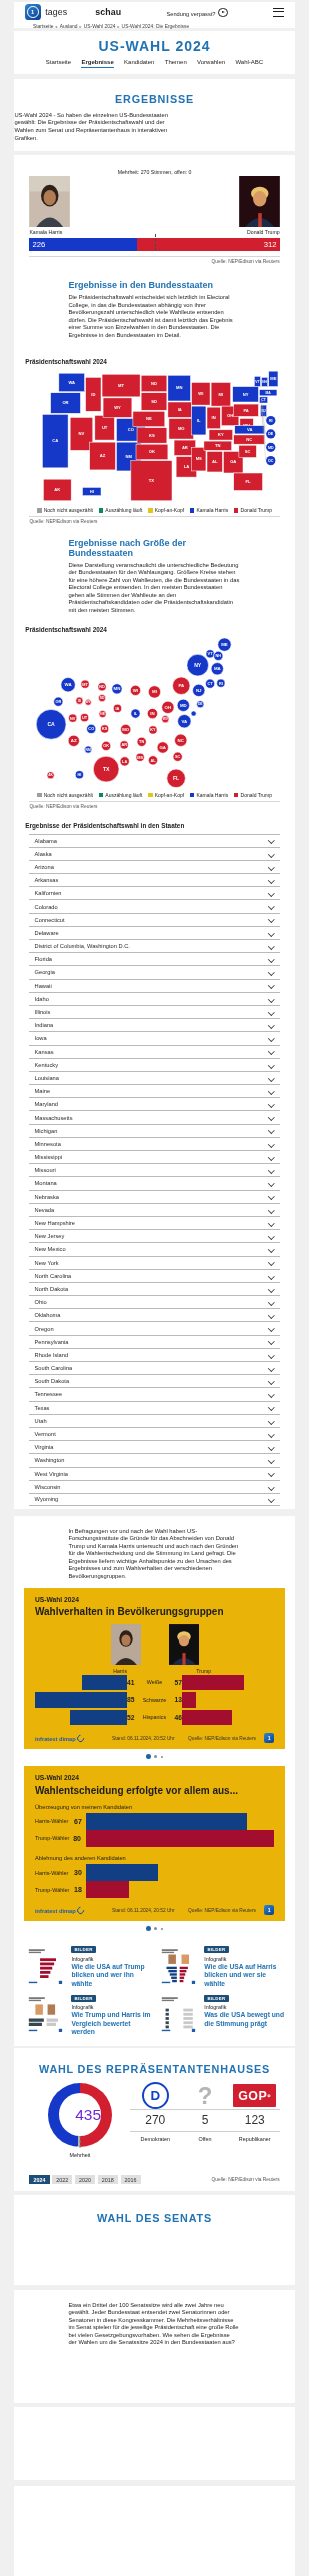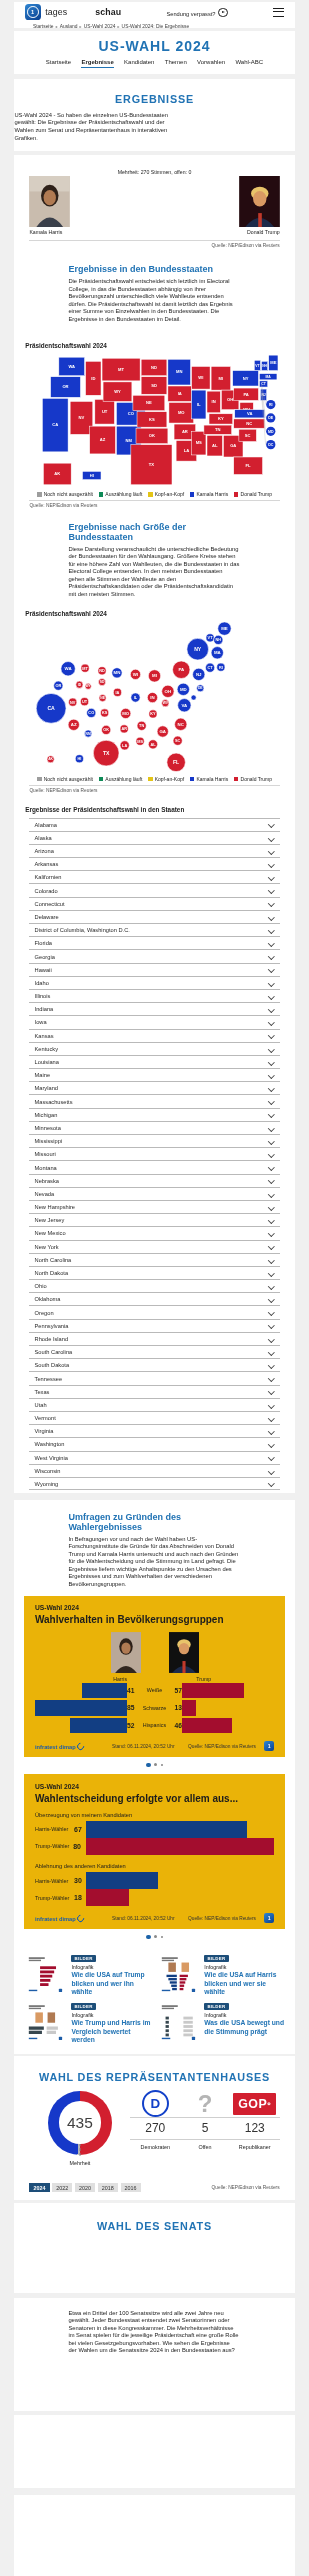--- a/index.html
+++ b/index.html
@@ -99,21 +99,21 @@
   .badge{display:inline-block;background:#1d4e79;color:#fff;font-size:4.4px;font-weight:bold;
          padding:1px 3.1px;border-radius:1px;letter-spacing:0.3px;}
   .t-kicker{font-size:5.4px;margin-top:2.1px;}
   .t-title{color:#2173b4;font-size:6.7px;font-weight:bold;line-height:1.25;margin-top:1.5px;}
   
   .house{padding:15.5px 0 7.2px;}
   .house-flex{display:flex;margin:7.2px 15px 0;}
   .donut-wrap{width:101px;text-align:center;}
   .donut{width:64px;height:64px;border-radius:50%;margin:0 auto;position:relative;}
   .donut .hole{position:absolute;left:10.8px;top:10.8px;right:10.8px;bottom:10.8px;background:#fff;border-radius:50%;
-        display:flex;align-items:center;justify-content:center;font-size:15.5px;color:#404040;}
+        display:flex;align-items:center;justify-content:flex-end;font-size:15.5px;color:#6d28d9;}
   .donut .mtick{position:absolute;left:50%;bottom:-1px;width:1px;height:12.4px;
         border-left:1px dashed #888;transform:translateX(-0.5px);}
   .maj-lbl{font-size:5.4px;margin-top:5.2px;}
   .party-cols{flex:1;display:flex;}
   .pcol{flex:1;text-align:center;}
   .pcol .icon{height:26px;display:flex;align-items:center;justify-content:center;}
   .pcol .num{font-size:12px;color:#333;padding:3.6px 0;border-top:0.5px solid #cfcfcf;border-bottom:0.5px solid #cfcfcf;}
   .pcol .plabel{font-size:5.4px;margin-top:4.1px;}
   .dem-logo{width:23px;height:23px;border-radius:50%;border:2.6px solid #1341c9;display:flex;align-items:center;
             justify-content:center;color:#1341c9;font-weight:bold;font-size:13.4px;}
@@ -181,20 +181,25 @@
         <ellipse cx="40" cy="34" rx="17" ry="13" fill="#e8c46a"></ellipse>
         <ellipse cx="40" cy="44" rx="13" ry="15" fill="#d99a63"></ellipse>
         <path d="M12 99 Q40 64 68 99 Z" fill="#1c2a4a"></path>
         <rect x="37" y="72" width="7" height="27" fill="#c0392b"></rect>
       </svg>
     </div>
     <div class="name-row">
       <span>Kamala Harris</span>
       <span>Donald Trump</span>
     </div>
+    <div class="evbar">
+      <div class="b left" id="ev-harris" style="flex-grow: 226; background: rgb(22, 56, 201);">226</div>
+      <div class="b right" id="ev-trump" style="flex-grow: 312; background: rgb(210, 31, 47);">312</div>
+      <div class="maj-line"></div>
+    </div>
     <div class="hairline" style="margin-top:4.1px"></div>
     <div class="quelle quelle-row-r">Quelle: NEP/Edison via Reuters</div>
 
     <div class="art" style="margin-top:16.5px">
       <h3 class="art-h3">Ergebnisse in den Bundesstaaten</h3>
       <p class="art-p">Die Präsidentschaftswahl entscheidet sich letztlich im Electoral College, in das die Bundesstaaten abhängig von ihrer Bevölkerungszahl unterschiedlich viele Wahlleute entsenden dürfen. Die Präsidentschaftswahl ist damit letztlich das Ergebnis einer Summe von Einzelwahlen in den Bundesstaaten. Die Ergebnisse in den Bundesstaaten im Detail.</p>
     </div>
 
     <div class="fig-label" style="margin-top:18.5px">Präsidentschaftswahl 2024</div>
     <div class="map-wrap">
@@ -847,21 +852,20 @@
         <div class="acc-row">
           <span class="lbl">Wyoming</span>
           <span class="chev"></span>
         </div>
       </div>
   </div>
   <div class="gap" style="height:7.2px"></div>
 
   <div class="col" style="padding:11.3px 0 9.3px">
     <div class="art">
-      <h3 class="art-h3">Umfragen zu Gründen des Wahlergebnisses</h3>
       <p class="art-p">In Befragungen vor und nach der Wahl haben US-Forschungsinstitute die Gründe für das Abschneiden von Donald Trump und Kamala Harris untersucht und auch nach den Gründen für die Wahlentscheidung und die Stimmung im Land gefragt. Die Ergebnisse liefern wichtige Anhaltspunkte zu den Ursachen des Ergebnisses und zum Wahlverhalten der verschiedenen Bevölkerungsgruppen.</p>
     </div>
 
     <div class="chart-card">
       <div class="kicker">US-Wahl 2024</div>
       <div class="chart-title">Wahlverhalten in Bevölkerungsgruppen</div>
       <div class="bfly-photos">
         <svg class="ph" viewBox="0 0 58 79">
           <rect width="58" height="79" fill="#b9a898"></rect>
             <ellipse cx="29" cy="28" rx="13" ry="16" fill="#2e2119"></ellipse>

